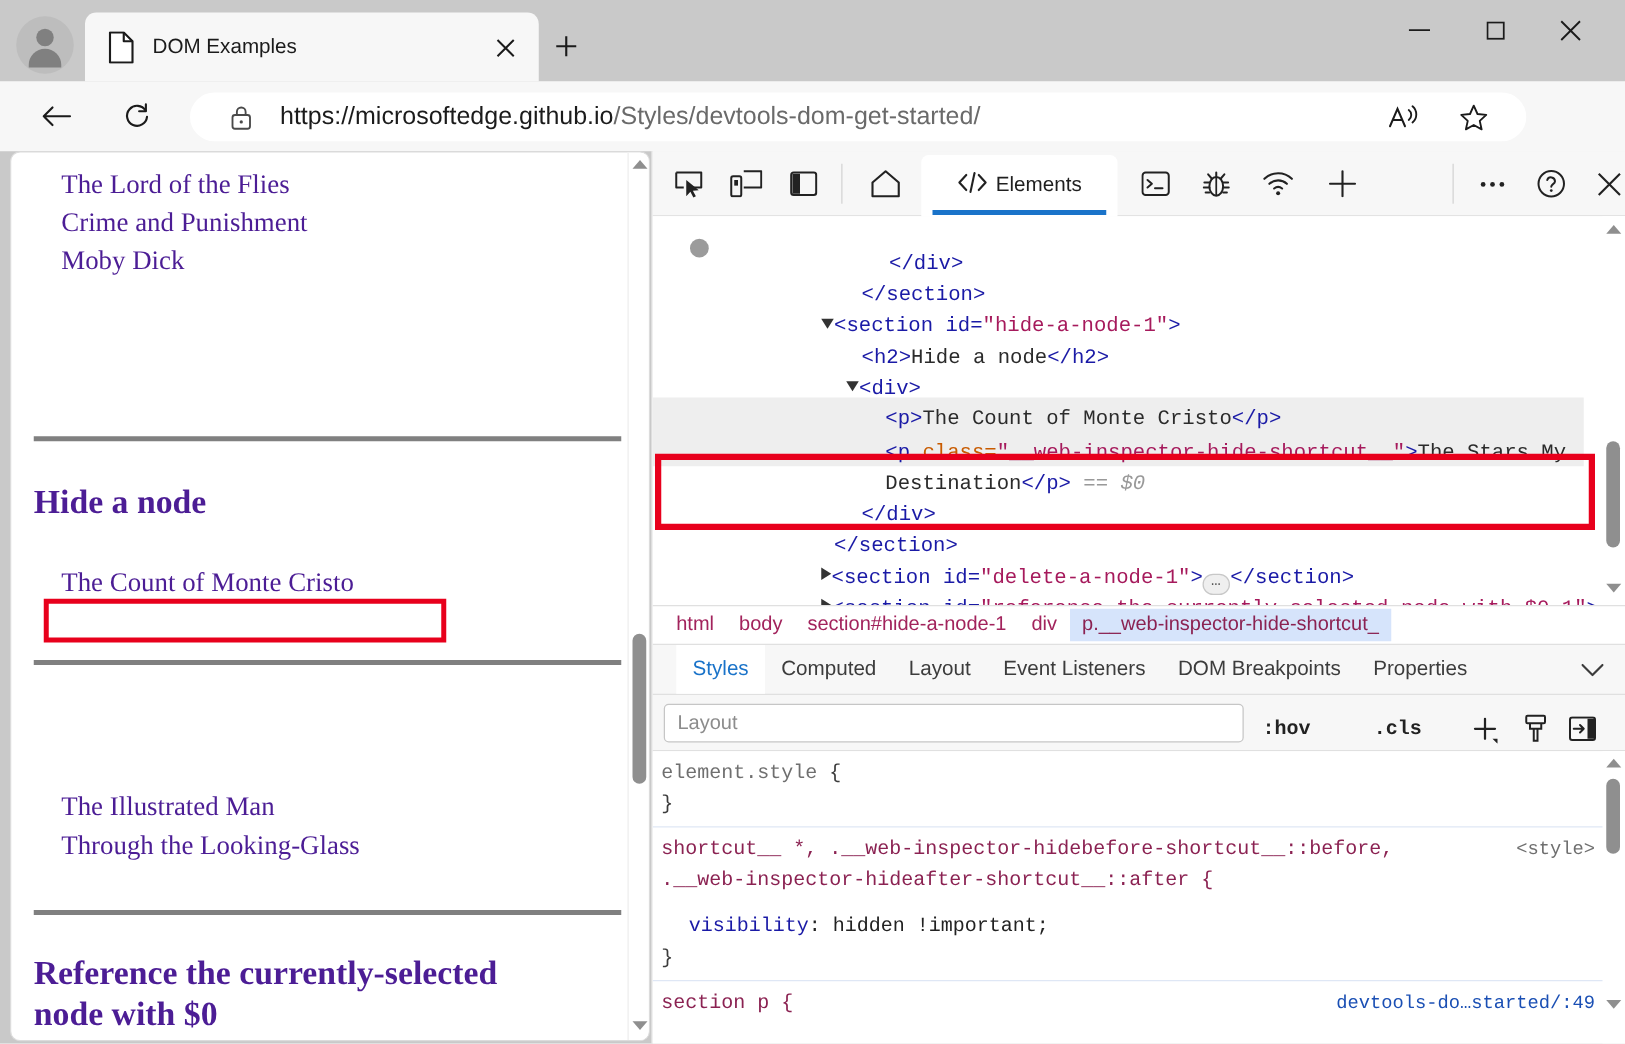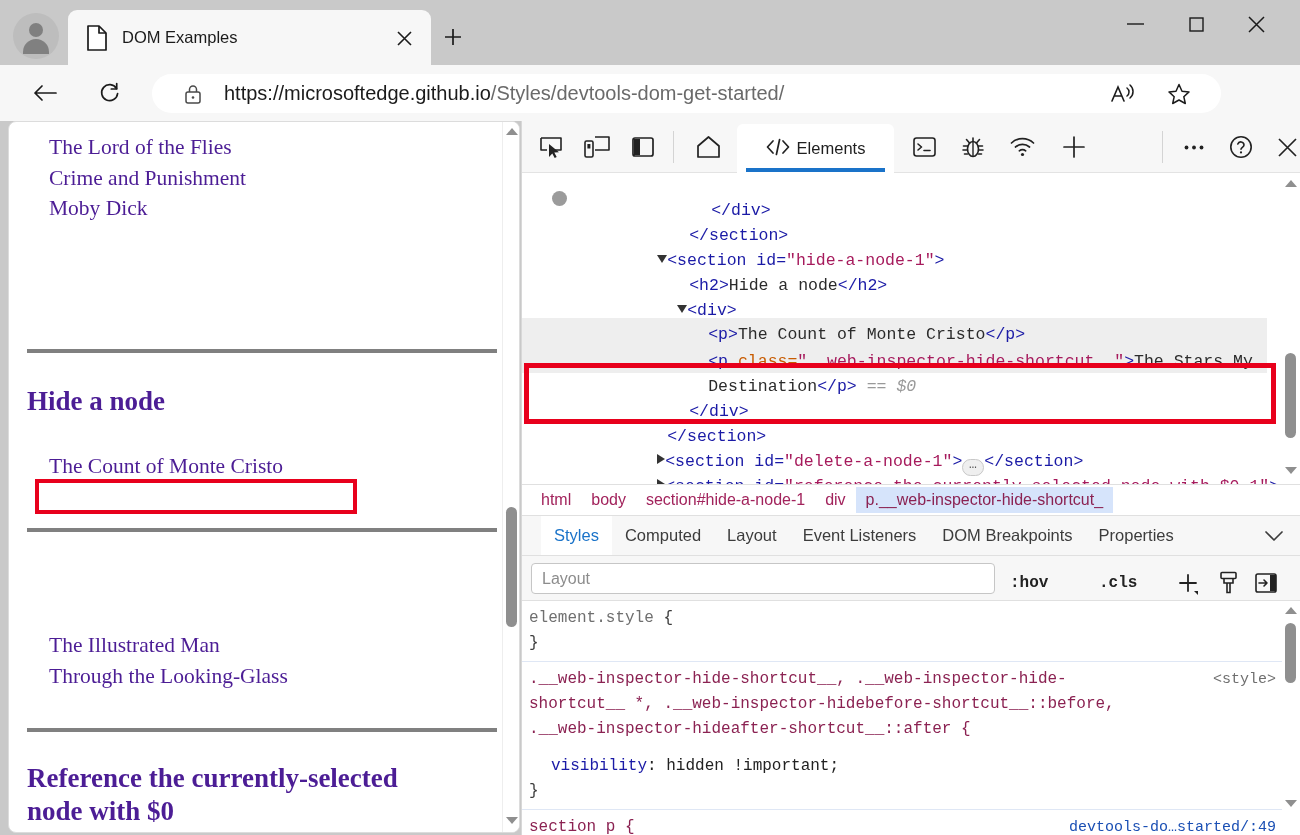--- a/index.html
+++ b/index.html
@@ -784,21 +784,20 @@
       <div class="rule-block">
         <div>
           <span class="sel-gray">element.style</span>
           <span class="brace">{</span>
         </div>
         <div class="brace">}</div>
       </div>
 
       <div class="rule-block">
         <span class="origin">&lt;style&gt;</span>
-        <div class="sel">.__web-inspector-hide-shortcut__, .__web-inspector-hide-</div>
         <div class="sel">shortcut__ *, .__web-inspector-hidebefore-shortcut__::before,</div>
         <div class="sel">.__web-inspector-hideafter-shortcut__::after {</div>
         <div style="padding-left:22px;margin-top:12px;">
           <span class="prop">visibility</span><span class="propval">:&nbsp;</span><span class="propval">hidden !important;</span>
         </div>
         <div class="brace">}</div>
       </div>
 
       <div class="rule-block" style="border-bottom:none;">
         <span class="origin-link">devtools-do…started/:49</span>

